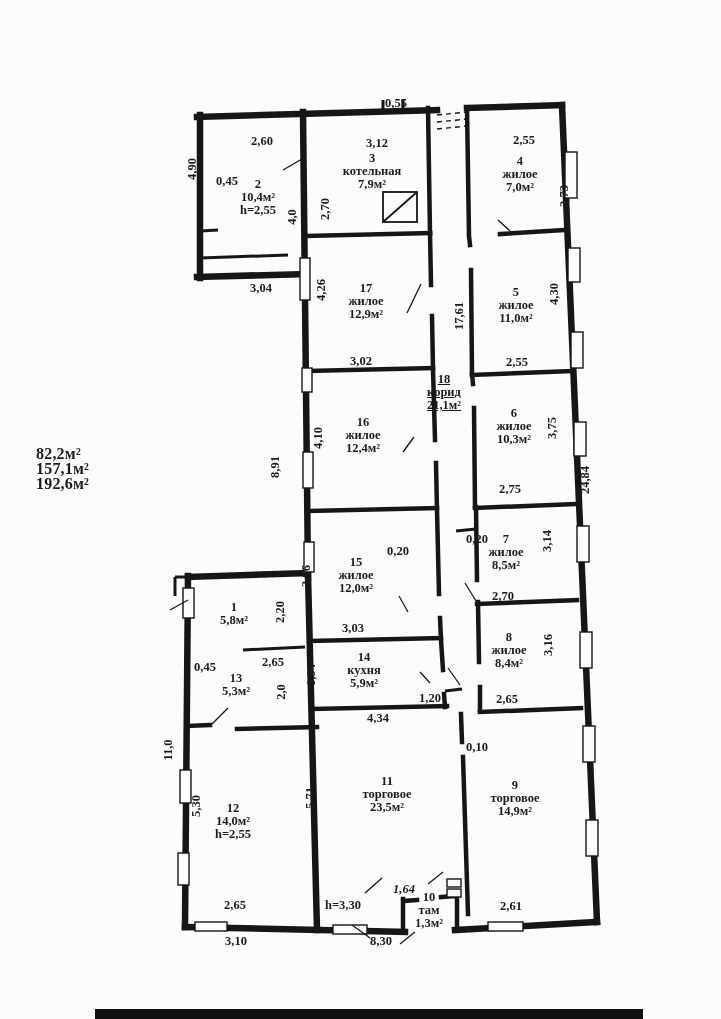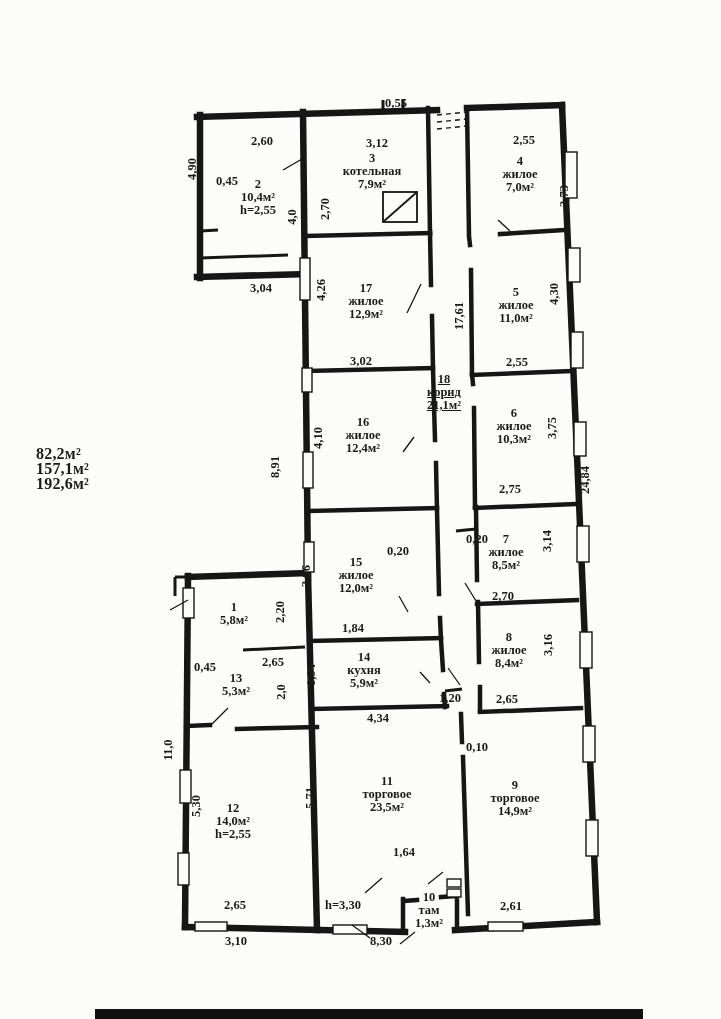--- a/index.html
+++ b/index.html
@@ -240,35 +240,35 @@
       <div class="dim-label v" style="left: 318px; top: 438px;">4,10</div>
       <div class="dim-label v" style="left: 552px; top: 428px;">3,75</div>
       <div class="dim-label v" style="left: 585px; top: 480px;">24,84</div>
       <div class="dim-label" style="left: 510px; top: 489px;">2,75</div>
       <div class="dim-label" style="left: 398px; top: 551px;">0,20</div>
       <div class="dim-label" style="left: 477px; top: 539px;">0,20</div>
       <div class="dim-label v" style="left: 547px; top: 541px;">3,14</div>
       <div class="dim-label v" style="left: 306px; top: 576px;">3,96</div>
       <div class="dim-label" style="left: 503px; top: 596px;">2,70</div>
       <div class="dim-label v" style="left: 280px; top: 612px;">2,20</div>
-      <div class="dim-label" style="left: 353px; top: 628px;">1,84</div>
+      <div class="dim-label" style="left: 353px; top: 628px;">3,03</div>
       <div class="dim-label v" style="left: 548px; top: 645px;">3,16</div>
       <div class="dim-label" style="left: 273px; top: 662px;">2,65</div>
       <div class="dim-label" style="left: 205px; top: 667px;">0,45</div>
       <div class="dim-label v" style="left: 311px; top: 675px;">1,94</div>
       <div class="dim-label v" style="left: 281px; top: 692px;">2,0</div>
-      <div class="dim-label" style="left: 450px; top: 698px;">1,20</div>
+      <div class="dim-label" style="left: 430px; top: 698px;">1,20</div>
       <div class="dim-label" style="left: 507px; top: 699px;">2,65</div>
       <div class="dim-label" style="left: 378px; top: 718px;">4,34</div>
       <div class="dim-label" style="left: 477px; top: 747px;">0,10</div>
       <div class="dim-label v" style="left: 168px; top: 750px;">11,0</div>
       <div class="dim-label v" style="left: 196px; top: 806px;">5,30</div>
       <div class="dim-label v" style="left: 310px; top: 798px;">5,71</div>
       <div class="dim-label" style="left: 235px; top: 905px;">2,65</div>
       <div class="dim-label" style="left: 343px; top: 905px;">h=3,30</div>
-      <div class="dim-label" style="left: 404px; top: 852px;">1,64</div>
+      <div class="dim-label" style="left: 404px; top: 889px; font-style: italic;">1,64</div>
       <div class="dim-label" style="left: 511px; top: 906px;">2,61</div>
       <div class="dim-label" style="left: 236px; top: 941px;">3,10</div>
       <div class="dim-label" style="left: 381px; top: 941px;">8,30</div>
     </div>
 
   <div class="bottom-bar"></div>
 </div>
 
 </body></html>

